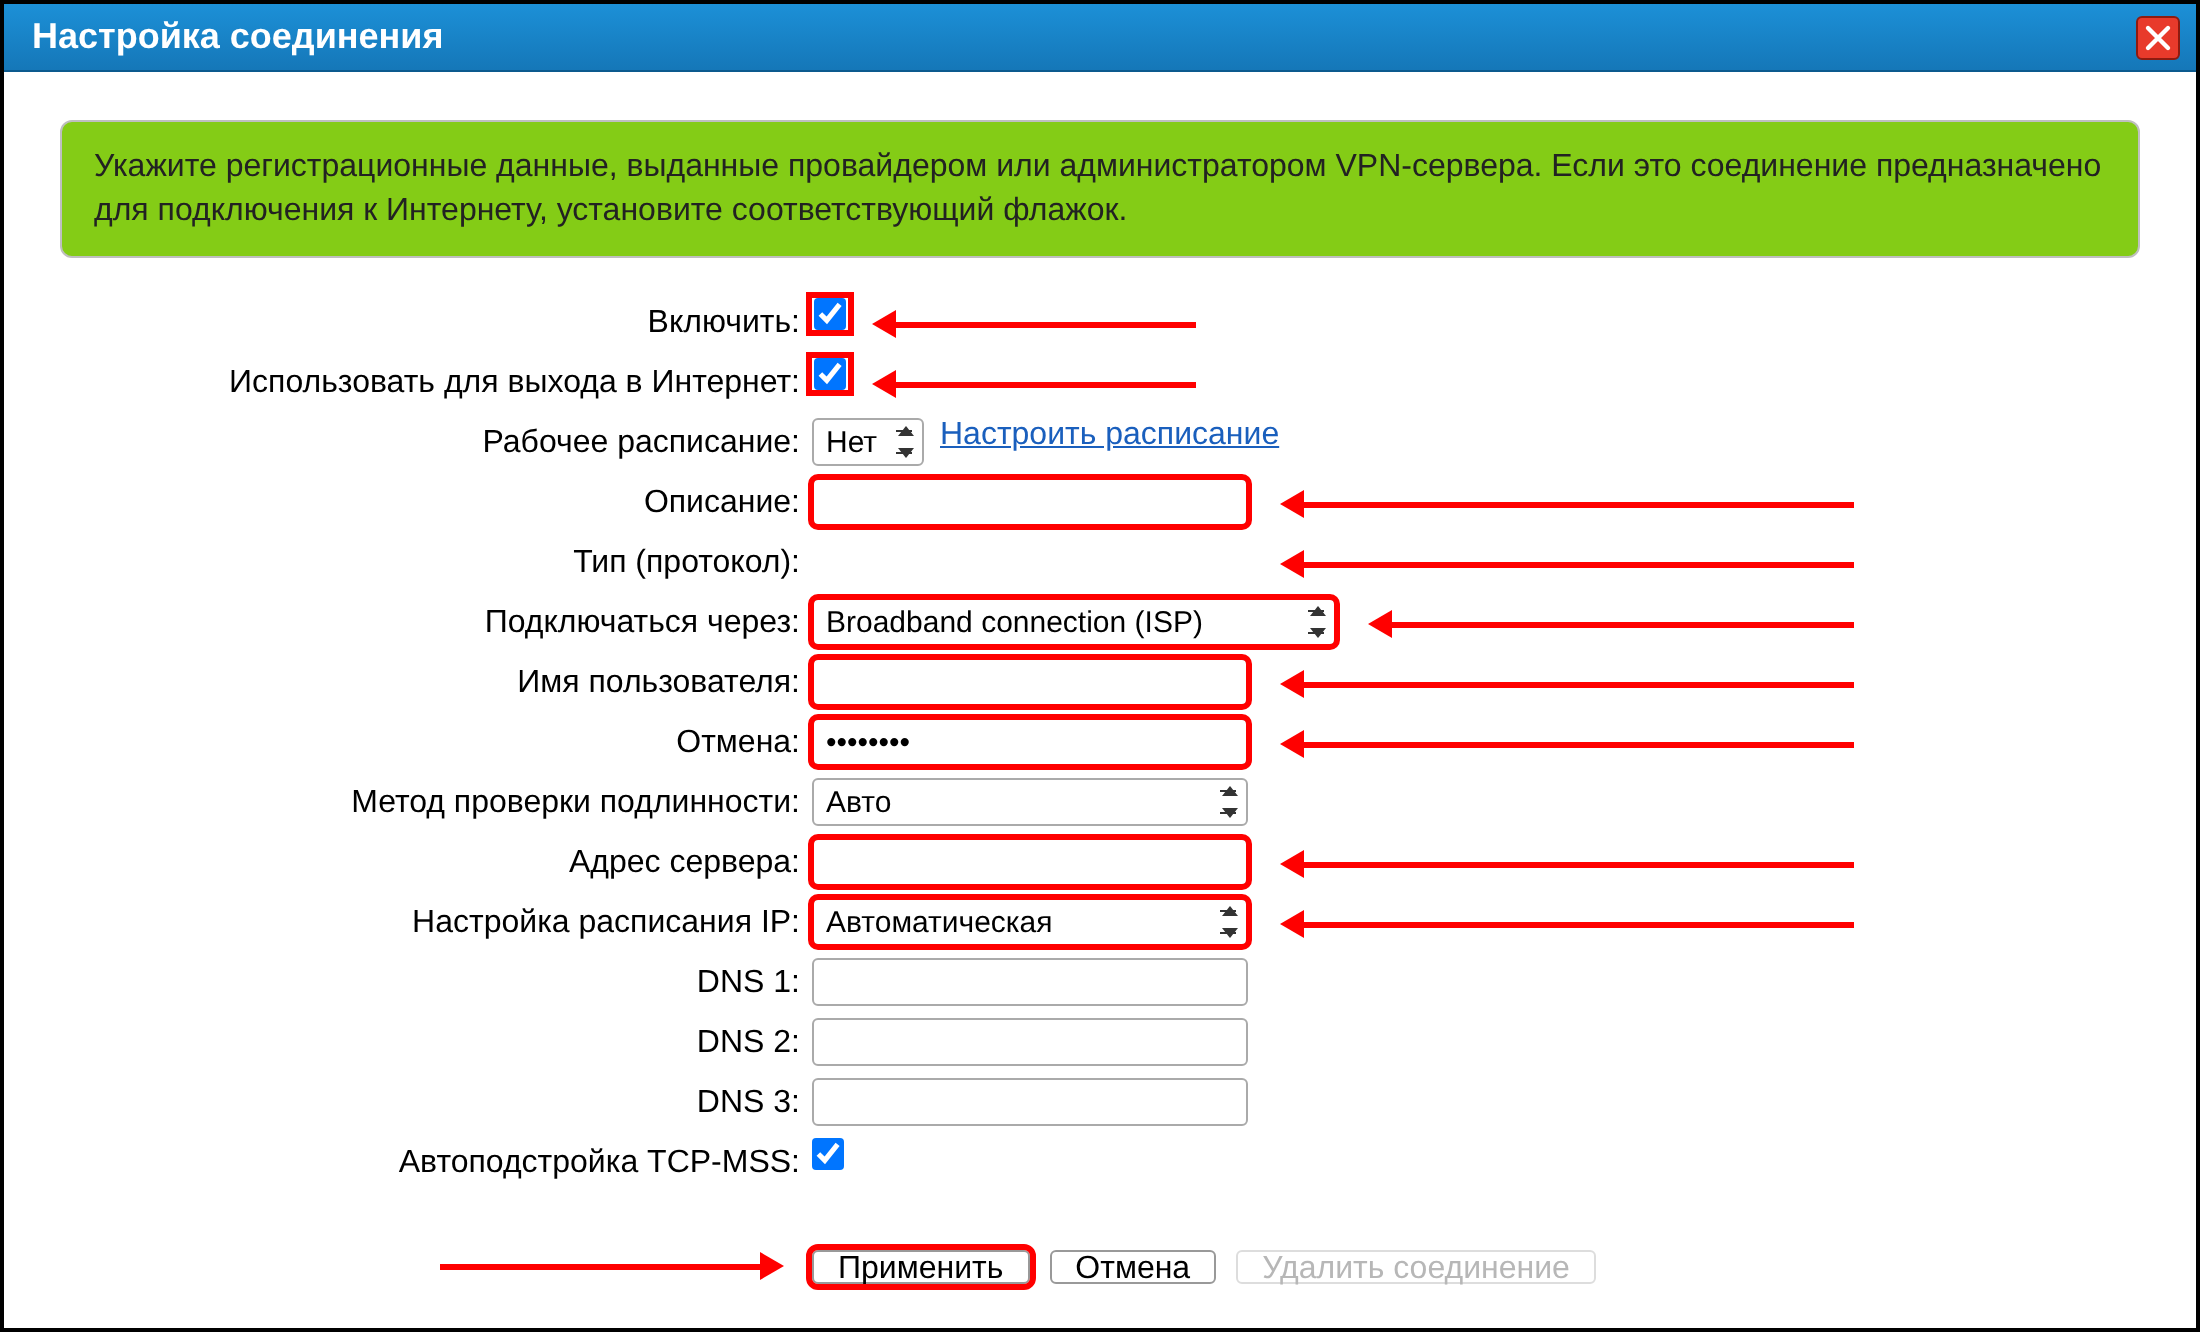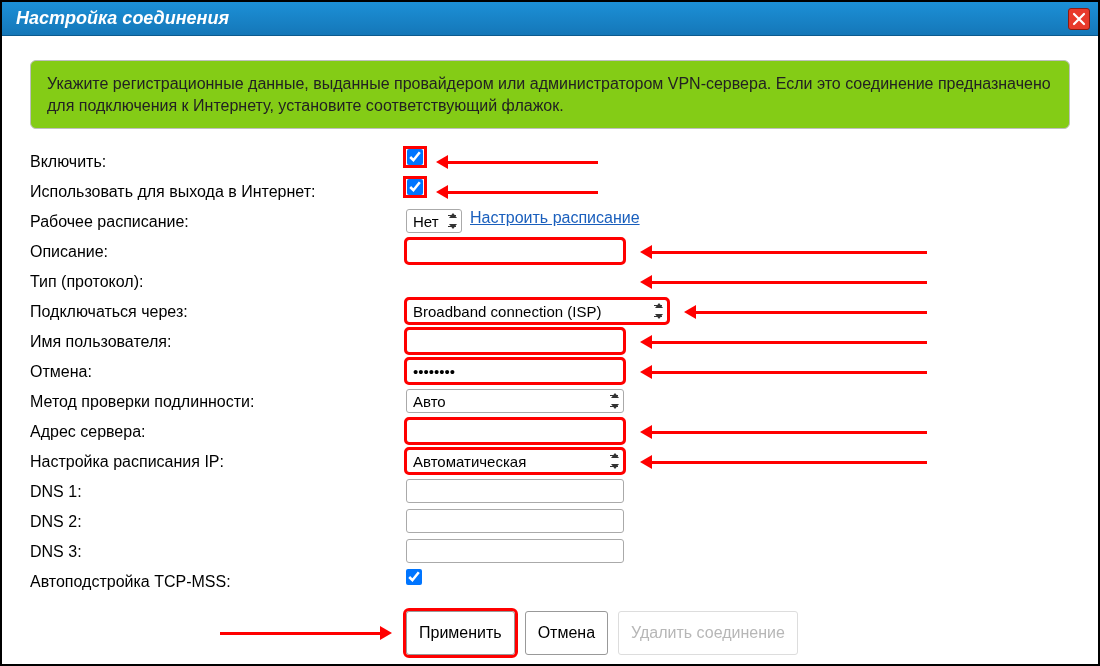--- a/index.html
+++ b/index.html
@@ -19,21 +19,20 @@
     background: linear-gradient(#1c90d7, #1577b8);
     border-bottom: 1px solid #0c5a8e;
     display: flex;
     align-items: center;
     justify-content: space-between;
     padding: 0 8px 0 14px;
   }
   .titlebar .title {
     color: #fff;
     font-weight: bold;
-    font-style: italic;
     font-size: 18px;
   }
   .close-btn {
     width: 22px; height: 22px;
     background: #e83a2b;
     border: 1px solid #8e1b10;
     border-radius: 3px;
     display: flex; align-items: center; justify-content: center;
     cursor: pointer;
   }
@@ -52,20 +51,21 @@
     margin-bottom: 18px;
   }
   .form-row {
     display: flex;
     align-items: center;
     height: 30px;
     position: relative;
   }
   .form-label {
     width: 376px;
+    text-align: right;
     padding-right: 6px;
     font-size: 16px;
     color: #000;
     flex: none;
   }
   .form-ctl {
     flex: none;
     display: flex;
     align-items: flex-start;
     gap: 8px;
@@ -144,21 +144,21 @@
     border-left: 12px solid #ff0000;
   }
   .buttons-row {
     display: flex;
     align-items: center;
     height: 36px;
     margin-top: 18px;
     position: relative;
   }
   .btn {
-    height: 44px;
+    height: 17px;
     padding: 0 12px;
     border: 1px solid #999;
     border-radius: 3px;
     background: #fff;
     font-size: 16px;
     cursor: pointer;
   }
   .btn.disabled {
     color: #b7b7b7;
     border-color: #ddd;

